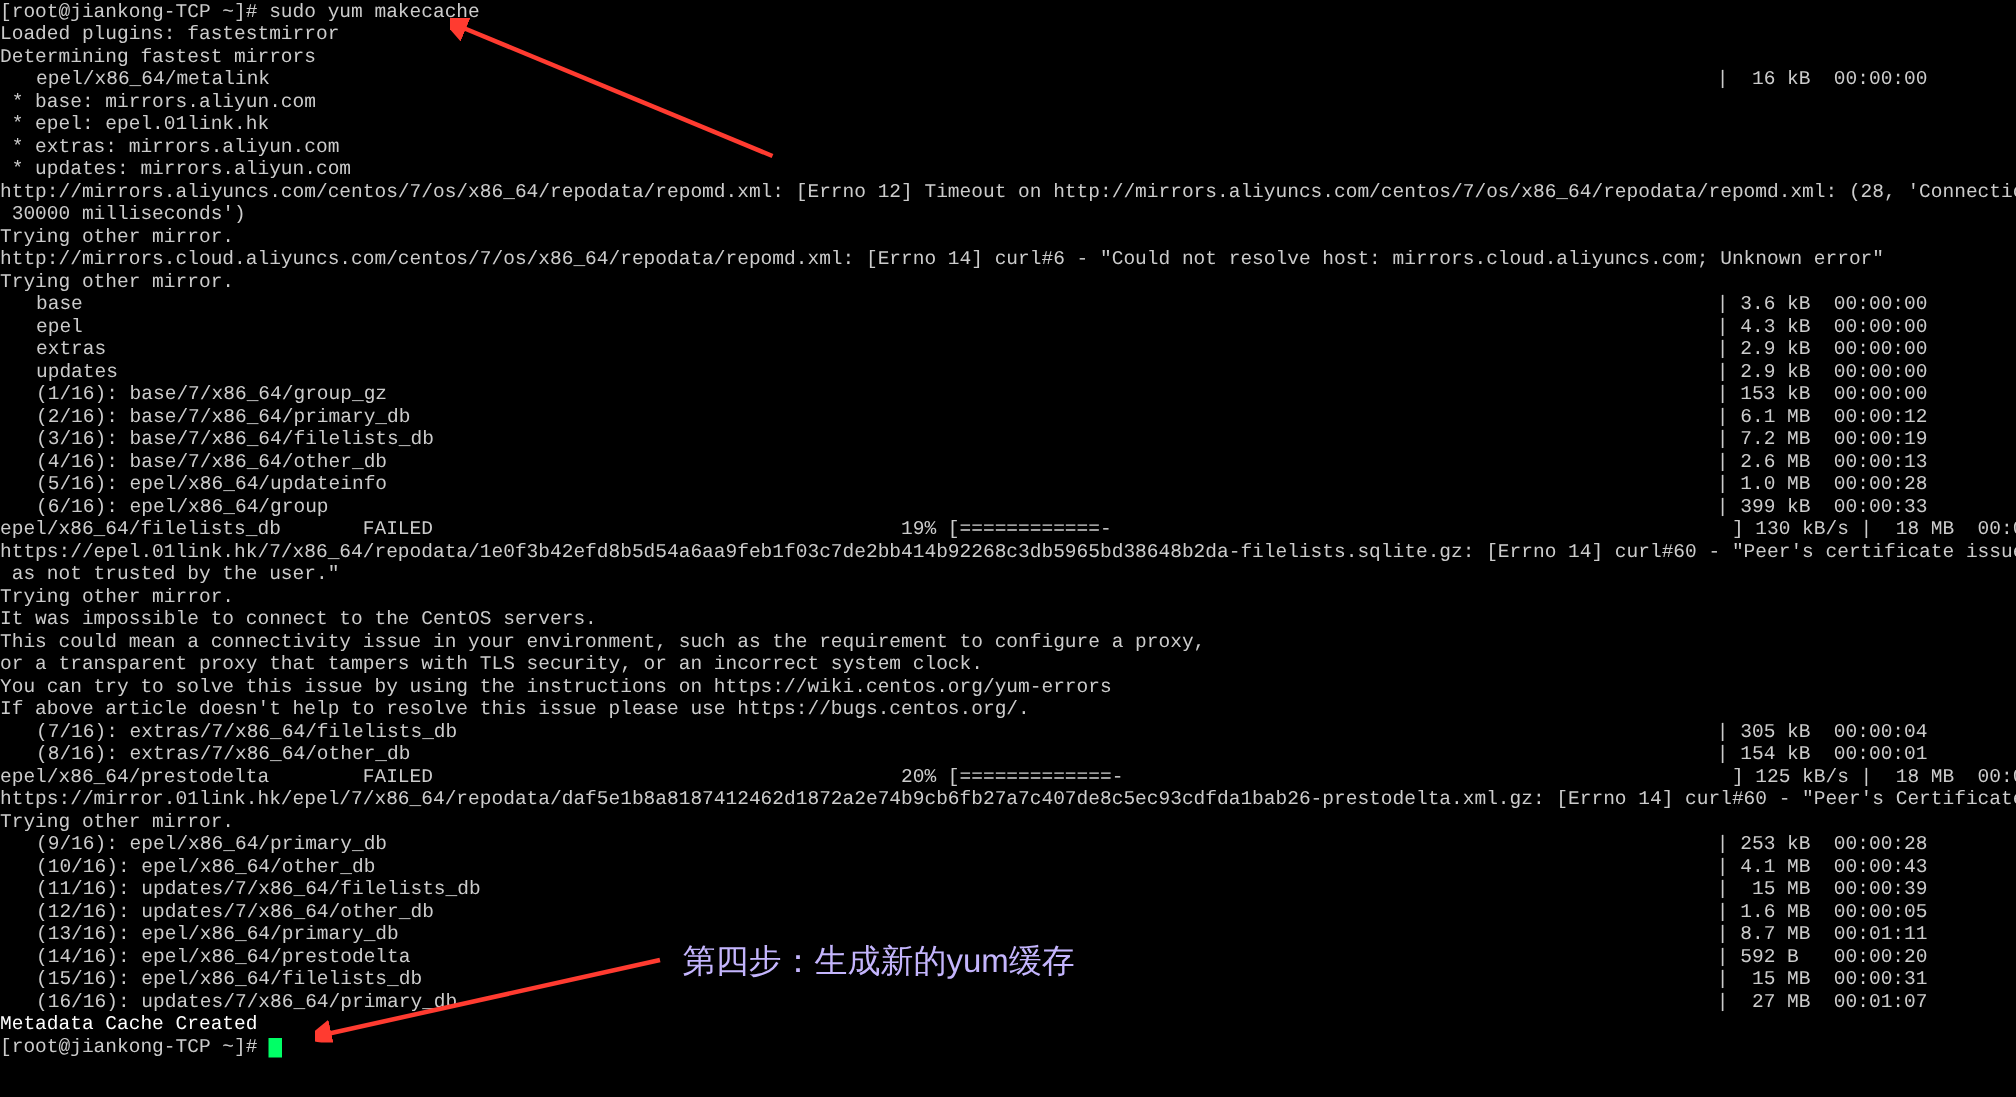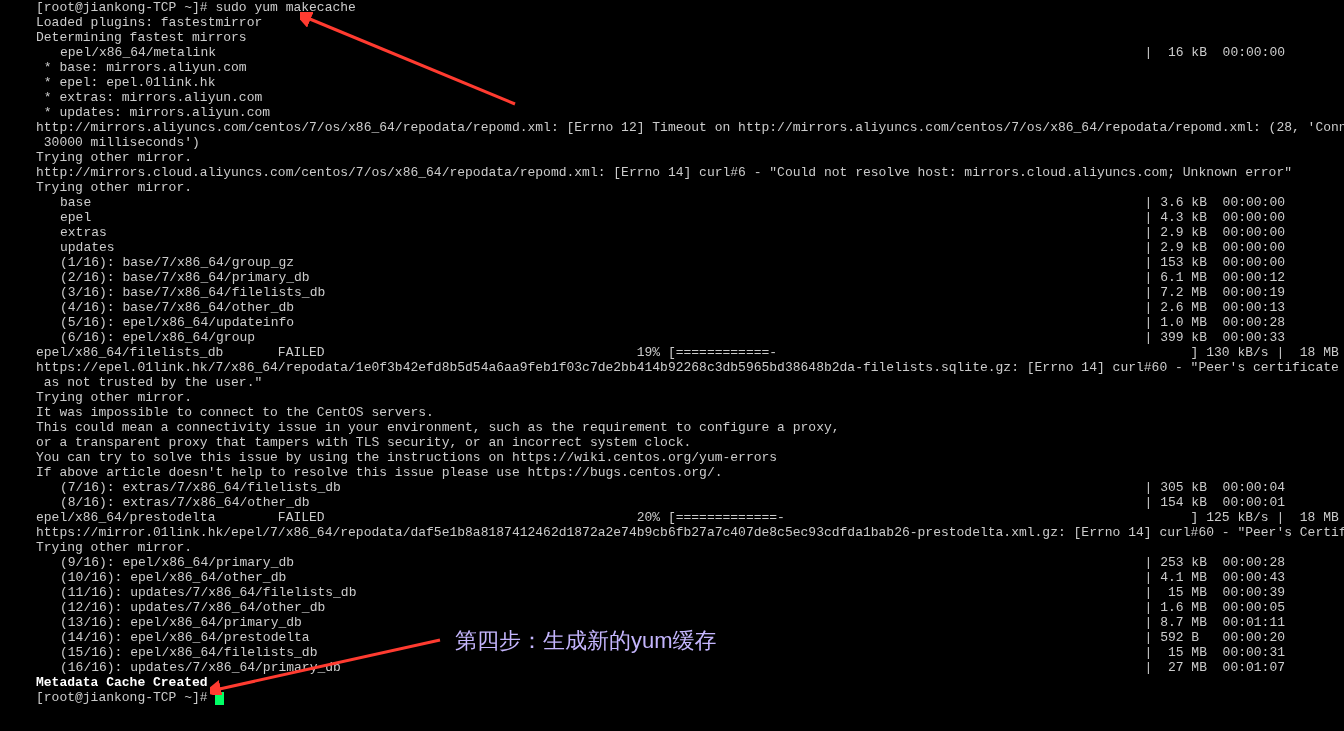--- a/index.html
+++ b/index.html
@@ -11,29 +11,28 @@
     font-size: 13px;
     line-height: 15px;
     width: 1344px;
     height: 731px;
     overflow: hidden;
   }
   .terminal {
     white-space: pre;
     padding: 0;
     position: relative;
-    margin-left: 36px;
   }
   .line {
     display: flex;
     justify-content: space-between;
   }
   .left { flex: 0 0 auto; padding-left: 24px; }
   .right { flex: 0 0 auto; padding-right: 20px; }
-  .white { color: #ffffff; font-weight: bold; }
+  .white { color: #ffffff; }
   .cursor {
     display: inline-block;
     width: 9px;
     height: 13px;
     background: #00ff66;
     vertical-align: text-bottom;
   }
 
   
   .arrow1 {

